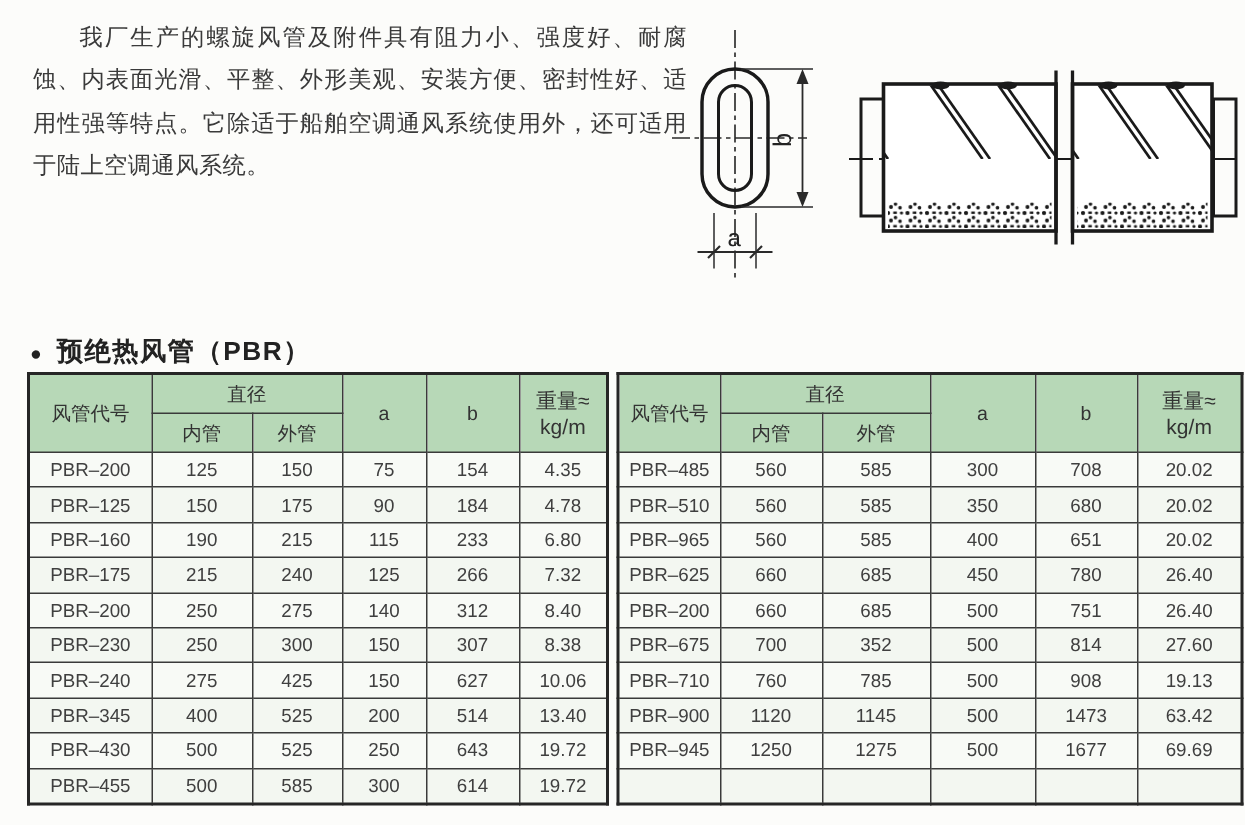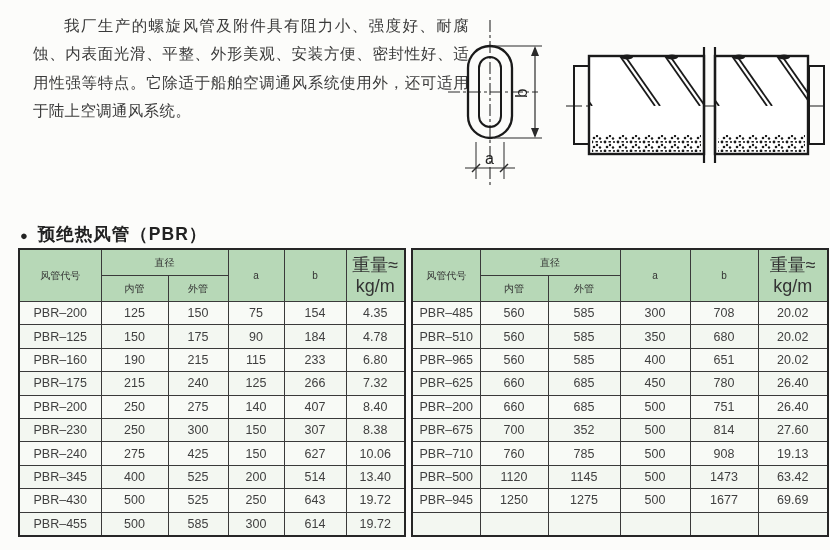--- a/index.html
+++ b/index.html
@@ -6,21 +6,21 @@
   body{
     width:830px;height:550px;overflow:hidden;position:relative;
     background:#fcfcfa;
     font-family:"Liberation Sans","DejaVu Sans",sans-serif;
     color:#333;
   }
   .page{position:absolute;inset:0;}
 
   
   .intro{
-    position:absolute;left:33px;top:12px;width:436px;
+    position:absolute;left:22px;top:12px;width:436px;
     font-size:15.5px;line-height:28.4px;color:#3a3a3a;
     text-align:justify;letter-spacing:.3px;
   }
   .intro p{margin:0;text-indent:2em;}
 
   
   .figures{position:absolute;left:438px;top:8px;width:392px;height:210px;}
   .fig-oval{position:absolute;left:0;top:8px;}
   .fig-pipe{position:absolute;left:126px;top:24px;}
 
@@ -36,24 +36,24 @@
   .tables{position:absolute;left:18px;top:248px;display:flex;gap:5px;}
   table{border-collapse:collapse;table-layout:fixed;background:#f7faf5;}
   table{border:2px solid #262626;}
   th,td{
     border:1px solid #3a3a3a;
     text-align:center;vertical-align:middle;
     font-size:12.5px;color:#3f3f3f;
     padding:0 2px;overflow:hidden;white-space:nowrap;
   }
   thead th{
-    background:#b7d8b7;font-weight:normal;font-size:10px;color:#333;
+    background:#b7d8b7;font-weight:normal;font-size:13px;color:#333;
     height:25px;
   }
-  thead th.wt{line-height:1.15;font-size:18px;}
+  thead th.wt{line-height:1.15;font-size:14px;}
   tbody td{height:22.4px;background:#f8faf6;}
   tbody tr:nth-child(even) td{background:#f3f7f1;}
 </style>
 </head>
 <body>
 
 <div class="page">
 
   <div class="intro">
     <p>我厂生产的螺旋风管及附件具有阻力小、强度好、耐腐蚀、内表面光滑、平整、外形美观、安装方便、密封性好、适用性强等特点。它除适于船舶空调通风系统使用外，还可适用于陆上空调通风系统。</p>
@@ -210,21 +210,21 @@
             <td>240</td>
             <td>125</td>
             <td>266</td>
             <td>7.32</td>
           </tr>
           <tr>
             <td>PBR–200</td>
             <td>250</td>
             <td>275</td>
             <td>140</td>
-            <td>407</td>
+            <td>312</td>
             <td>8.40</td>
           </tr>
           <tr>
             <td>PBR–230</td>
             <td>250</td>
             <td>300</td>
             <td>150</td>
             <td>307</td>
             <td>8.38</td>
           </tr>
@@ -339,21 +339,21 @@
           </tr>
           <tr>
             <td>PBR–710</td>
             <td>760</td>
             <td>785</td>
             <td>500</td>
             <td>908</td>
             <td>19.13</td>
           </tr>
           <tr>
-            <td>PBR–500</td>
+            <td>PBR–900</td>
             <td>1120</td>
             <td>1145</td>
             <td>500</td>
             <td>1473</td>
             <td>63.42</td>
           </tr>
           <tr>
             <td>PBR–945</td>
             <td>1250</td>
             <td>1275</td>

